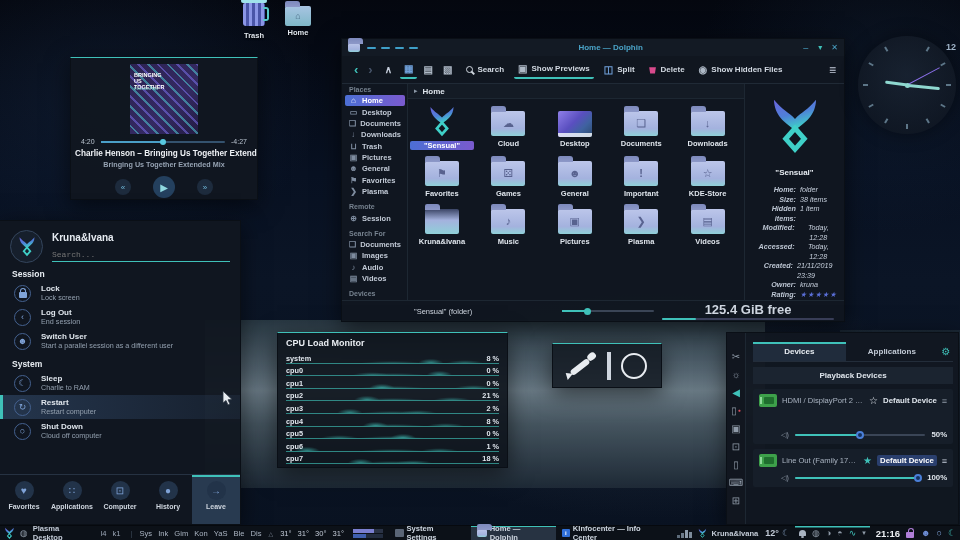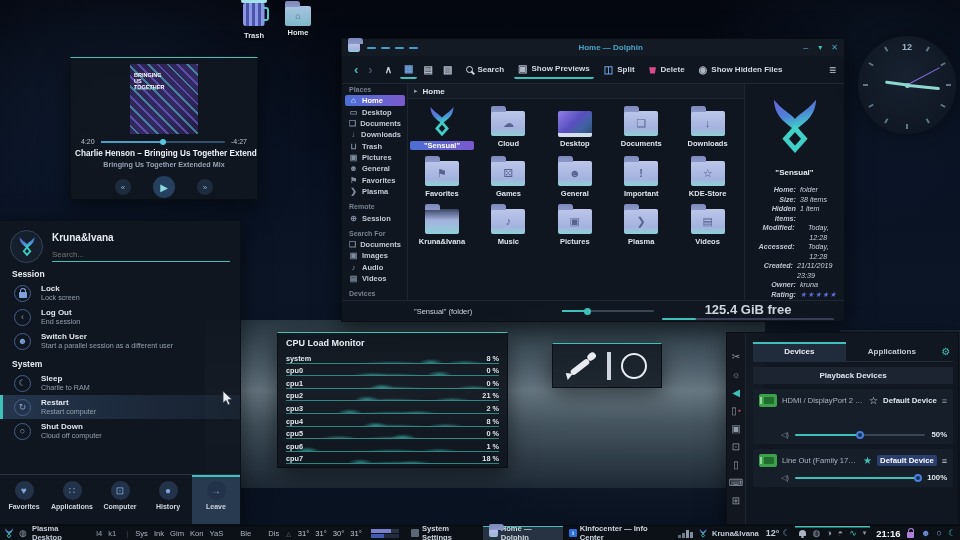--- a/index.html
+++ b/index.html
@@ -117,21 +117,21 @@
     box-shadow:0 0 18px rgba(0,0,0,.4)}
   .hand{position:absolute;left:50%;bottom:50%;transform-origin:50% 100%;border-radius:2px}
   .tick{position:absolute;left:calc(50% - 1px);top:5px;width:2px;height:5px;background:#5d7688;transform-origin:1px 44px}
   
   .bar{position:absolute;left:0;top:525px;width:960px;height:15px;background:#0c1118;
     display:flex;align-items:center;font-size:7.6px;color:#c2cad6;border-top:1px solid #06090e}
   .task{display:flex;align-items:center;gap:3px;height:15px;padding:0 6px;font-weight:bold;color:#cdd5df}
   .task.on{background:#273342;box-shadow:inset 0 1px 0 #3fc1b9}
   .bell{width:7px;height:6px;background:#aab4c2;border-radius:4px 4px 1px 1px;position:relative}
   .bell::after{content:"";position:absolute;bottom:-2px;left:2px;width:3px;height:2px;background:#aab4c2;border-radius:50%}
-  input{background:transparent;border:none;outline:none;color:#dfe5ec;font-family:Liberation Sans, sans-serif}
+  input{background:transparent;border:none;outline:none;color:#dfe5ec;font-family:Liberation Mono, monospace}
 </style>
 </head>
 <body>
 
 <svg width="0" height="0" style="position:absolute">
   <defs>
     <linearGradient id="phx-g" x1="0" y1="0" x2="0.4" y2="1">
       <stop offset="0" stop-color="#6b63dd"></stop>
         <stop offset="0.55" stop-color="#4f7fd8"></stop>
         <stop offset="1" stop-color="#3fd0c8"></stop>
@@ -688,21 +688,21 @@
             <div class="fill" style="width:100%"></div>
             <div class="knob" style="left:calc(100% - 7px)"></div>
           </div>
         <span style="font-size:7.8px;font-weight:bold;color:#dfe5ec">100%</span>
       </div>
     </div>
   </div>
 </div>
 
 <div class="clockw">
-  <div style="position:absolute;top:6px;left:0;right:0;text-align:center;font-size:9px;color:#9fb3c8;font-weight:bold">12</div>
+  <div style="position:absolute;top:6px;left:0;right:0;text-align:right;font-size:9px;color:#9fb3c8;font-weight:bold">12</div>
   <div class="tick" style="transform:rotate(30deg)"></div>
     <div class="tick" style="transform:rotate(60deg)"></div>
   <div class="tick" style="transform:rotate(90deg)"></div>
     <div class="tick" style="transform:rotate(120deg)"></div>
   <div class="tick" style="transform:rotate(150deg)"></div>
     <div class="tick" style="transform:rotate(180deg)"></div>
   <div class="tick" style="transform:rotate(210deg)"></div>
     <div class="tick" style="transform:rotate(240deg)"></div>
   <div class="tick" style="transform:rotate(270deg)"></div>
     <div class="tick" style="transform:rotate(300deg)"></div>
@@ -720,21 +720,21 @@
   <span style="color:#8f9aa8;font-size:9px;margin-right:5px">◍</span>
   <span style="font-weight:bold;margin-right:10px">Plasma Desktop</span>
   <span style="color:#9aa5b5;margin-right:6px">l4</span>
   <span style="color:#9aa5b5;margin-right:6px">k1</span>
   <span style="color:#3a4656;margin:0 4px">|</span>
   <span style="color:#aab4c2;margin:0 3px">Sys</span>
   <span style="color:#aab4c2;margin:0 3px">Ink</span>
   <span style="color:#aab4c2;margin:0 3px">Gim</span>
   <span style="color:#aab4c2;margin:0 3px">Kon</span>
   <span style="color:#aab4c2;margin:0 3px">YaS</span>
-  <span style="color:#aab4c2;margin:0 14px">Ble</span>
+  <span style="color:#aab4c2;margin:0 3px">Ble</span>
   <span style="color:#aab4c2;margin:0 3px">Dis</span>
   <span style="color:#7f8a99;font-size:6px;margin:0 4px">△</span>
   <span style="color:#c2cad6;margin:0 3px">31°</span>
   <span style="color:#c2cad6;margin:0 3px">31°</span>
   <span style="color:#c2cad6;margin:0 3px">30°</span>
   <span style="color:#c2cad6;margin:0 3px">31°</span>
   <div style="width:30px;height:11px;margin:0 6px;display:flex;flex-direction:column;gap:1px;justify-content:center">
     <div style="height:4px;background:linear-gradient(90deg,#7a7fd0 70%,#2a3346 70%)"></div>
     <div style="height:4px;background:linear-gradient(90deg,#3f5fae 45%,#222c3e 45%)"></div>
   </div>

